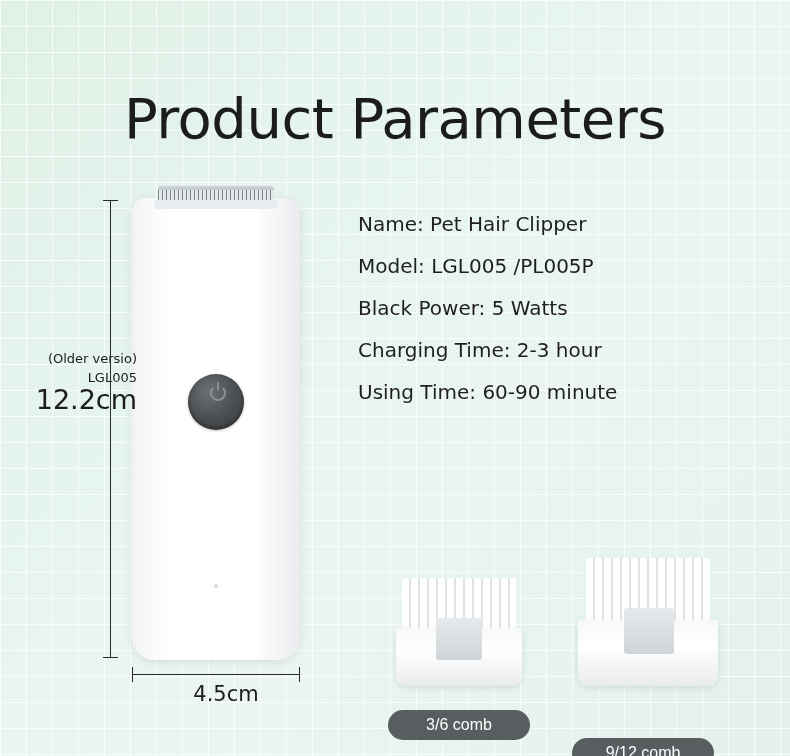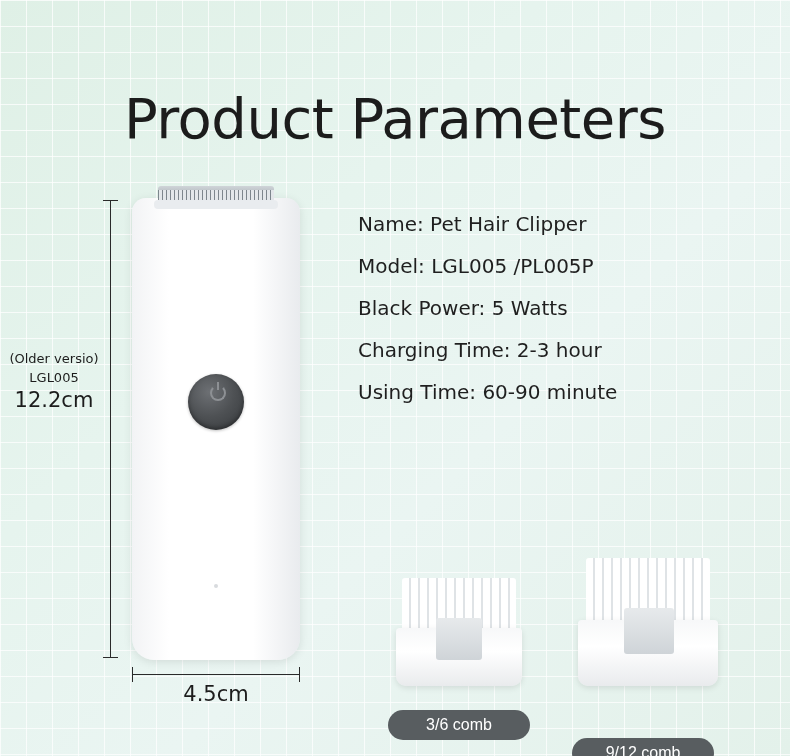--- a/index.html
+++ b/index.html
@@ -178,43 +178,45 @@
 
   .dim-width {
     position: absolute;
     left: 36px;
     top: 492px;
     width: 168px;
     text-align: center;
     font-size: 21px;
     color: #1c1c1c;
     font-family: "DejaVu Sans", sans-serif;
+    padding-left: 10px;
   }
 
   .dim-block {
     position: absolute;
     left: -96px;
     width: 108px;
-    text-align: center;
+    text-align: right;
     color: #1c1c1c;
+    padding-left: 29px;
   }
   .dim-block.older { top: 160px; }
   .dim-block.newer { top: 266px; }
   .dim-note {
     font-size: 13px;
     line-height: 18px;
     font-family: "DejaVu Sans", sans-serif;
   }
   .dim-model {
     font-size: 13px;
     line-height: 19px;
     font-family: "DejaVu Sans", sans-serif;
   }
   .dim-value {
-    font-size: 21px;
+    font-size: 27px;
     line-height: 26px;
     font-family: "DejaVu Sans", sans-serif;
   }
 
   
   .specs {
     position: absolute;
     left: 358px;
     top: 203px;
     width: 410px;

